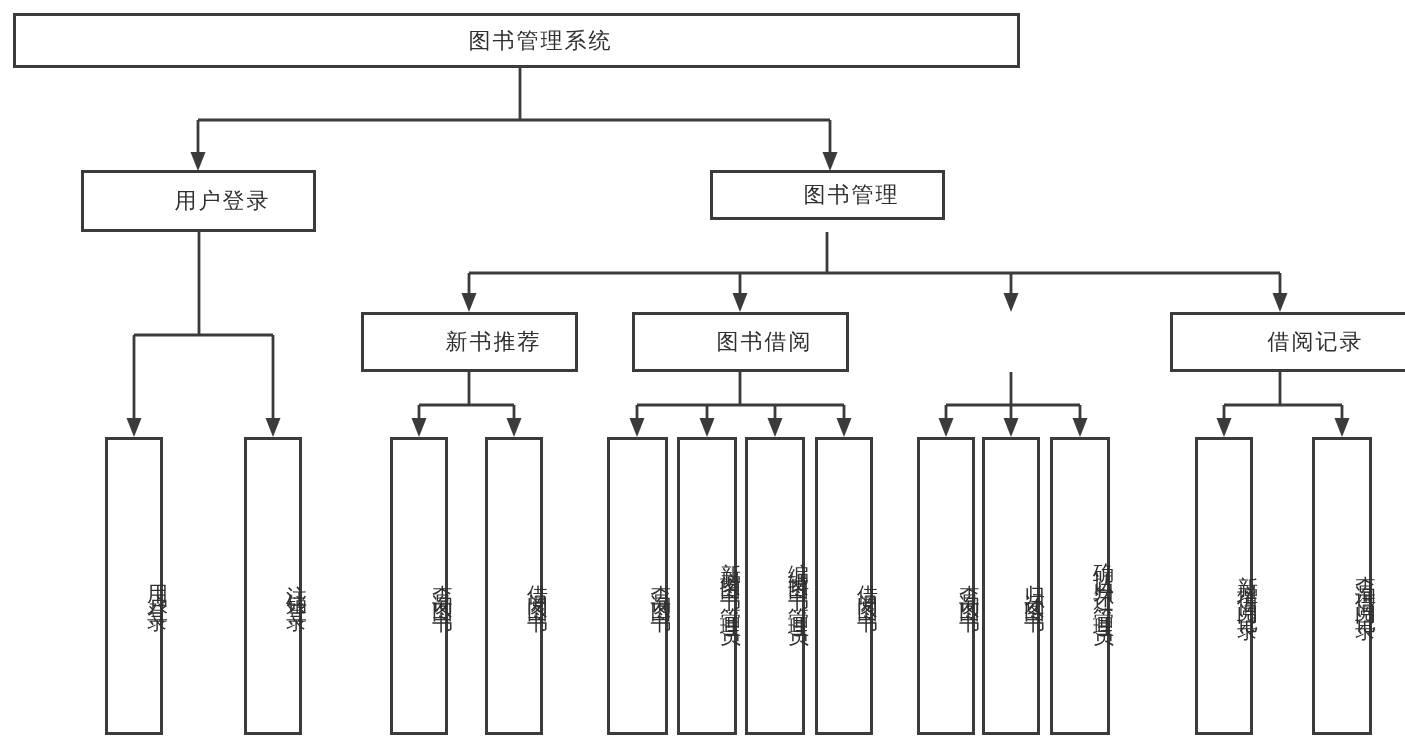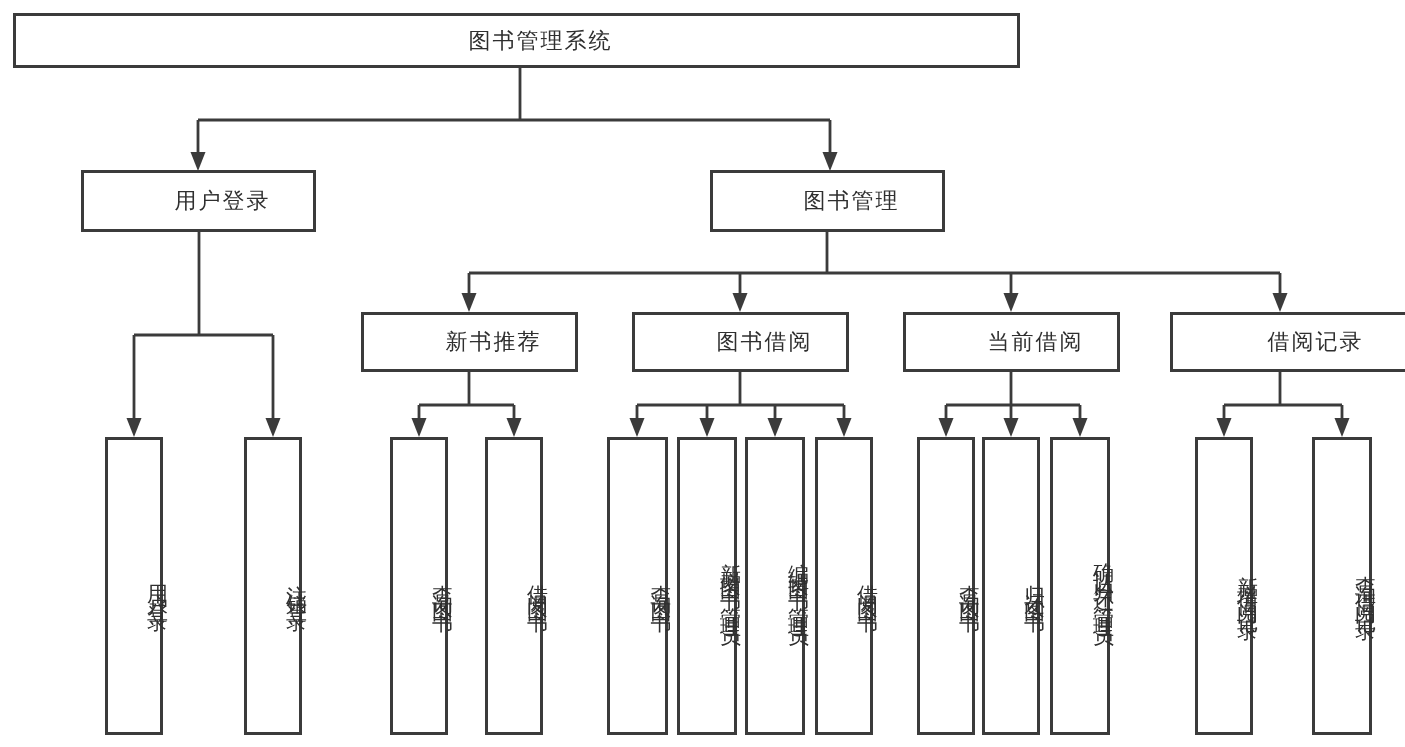--- a/index.html
+++ b/index.html
@@ -149,33 +149,30 @@
     </g>
   </svg>
 
   <div class="node" style="left:13px; top:13px; width:1007px; height:55px;">
     <span class="h-label">图书管理系统</span>
   </div>
 
   <div class="node" style="left:81px; top:170px; width:235px; height:62px;">
     <span class="h-label">用户登录</span>
   </div>
-  <div class="node" style="left:710px; top:170px; width:235px; height:62px;">
+  <div class="node" style="left:710px; top:170px; width:235px; height:50px;">
     <span class="h-label">图书管理</span>
   </div>
 
   <div class="node" style="left:632px; top:312px; width:217px; height:60px;">
     <span class="h-label">图书借阅</span>
   </div>
   <div class="node" style="left:361px; top:312px; width:217px; height:60px;">
     <span class="h-label">新书推荐</span>
   </div>
-  <div class="node" style="left:903px; top:312px; width:217px; height:60px;">
-    <span class="h-label">当前借阅</span>
-  </div>
   <div class="node" style="left:1170px; top:312px; width:243px; height:60px;">
     <span class="h-label">借阅记录</span>
   </div>
 
   <div class="node" style="left:105px; top:437px; width:58px; height:298px;">
     <span class="v-label">用户登录</span>
   </div>
   <div class="node" style="left:244px; top:437px; width:58px; height:298px;">
     <span class="v-label">注销登录</span>
   </div>

